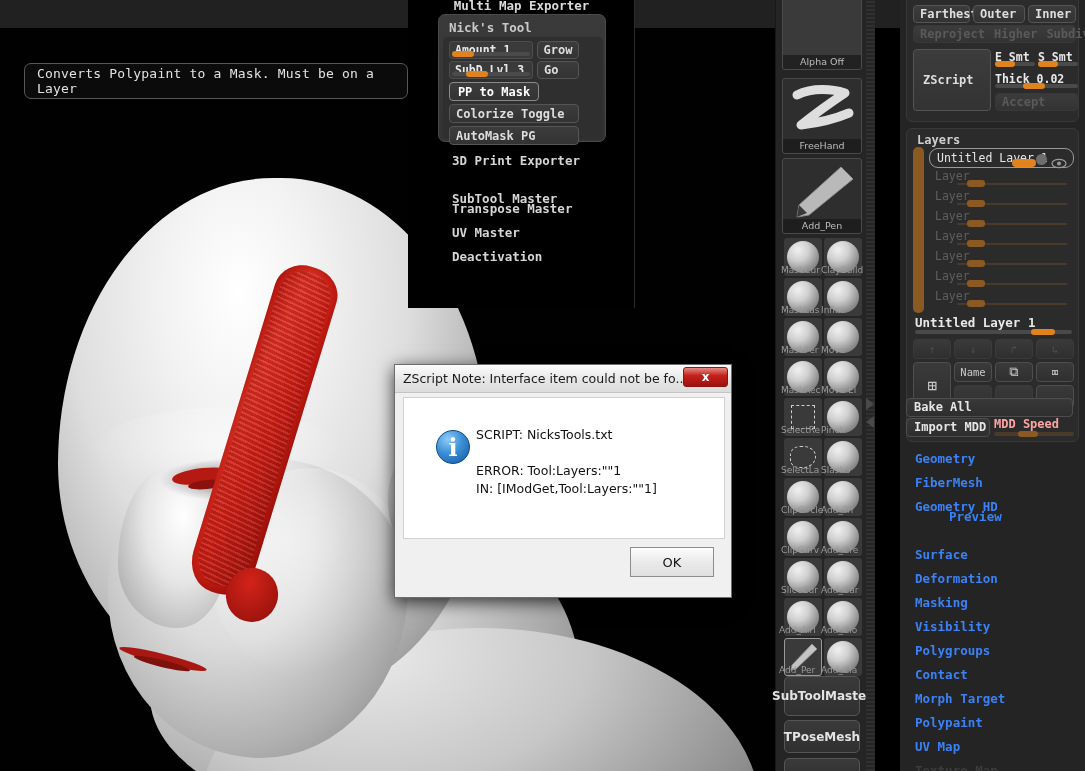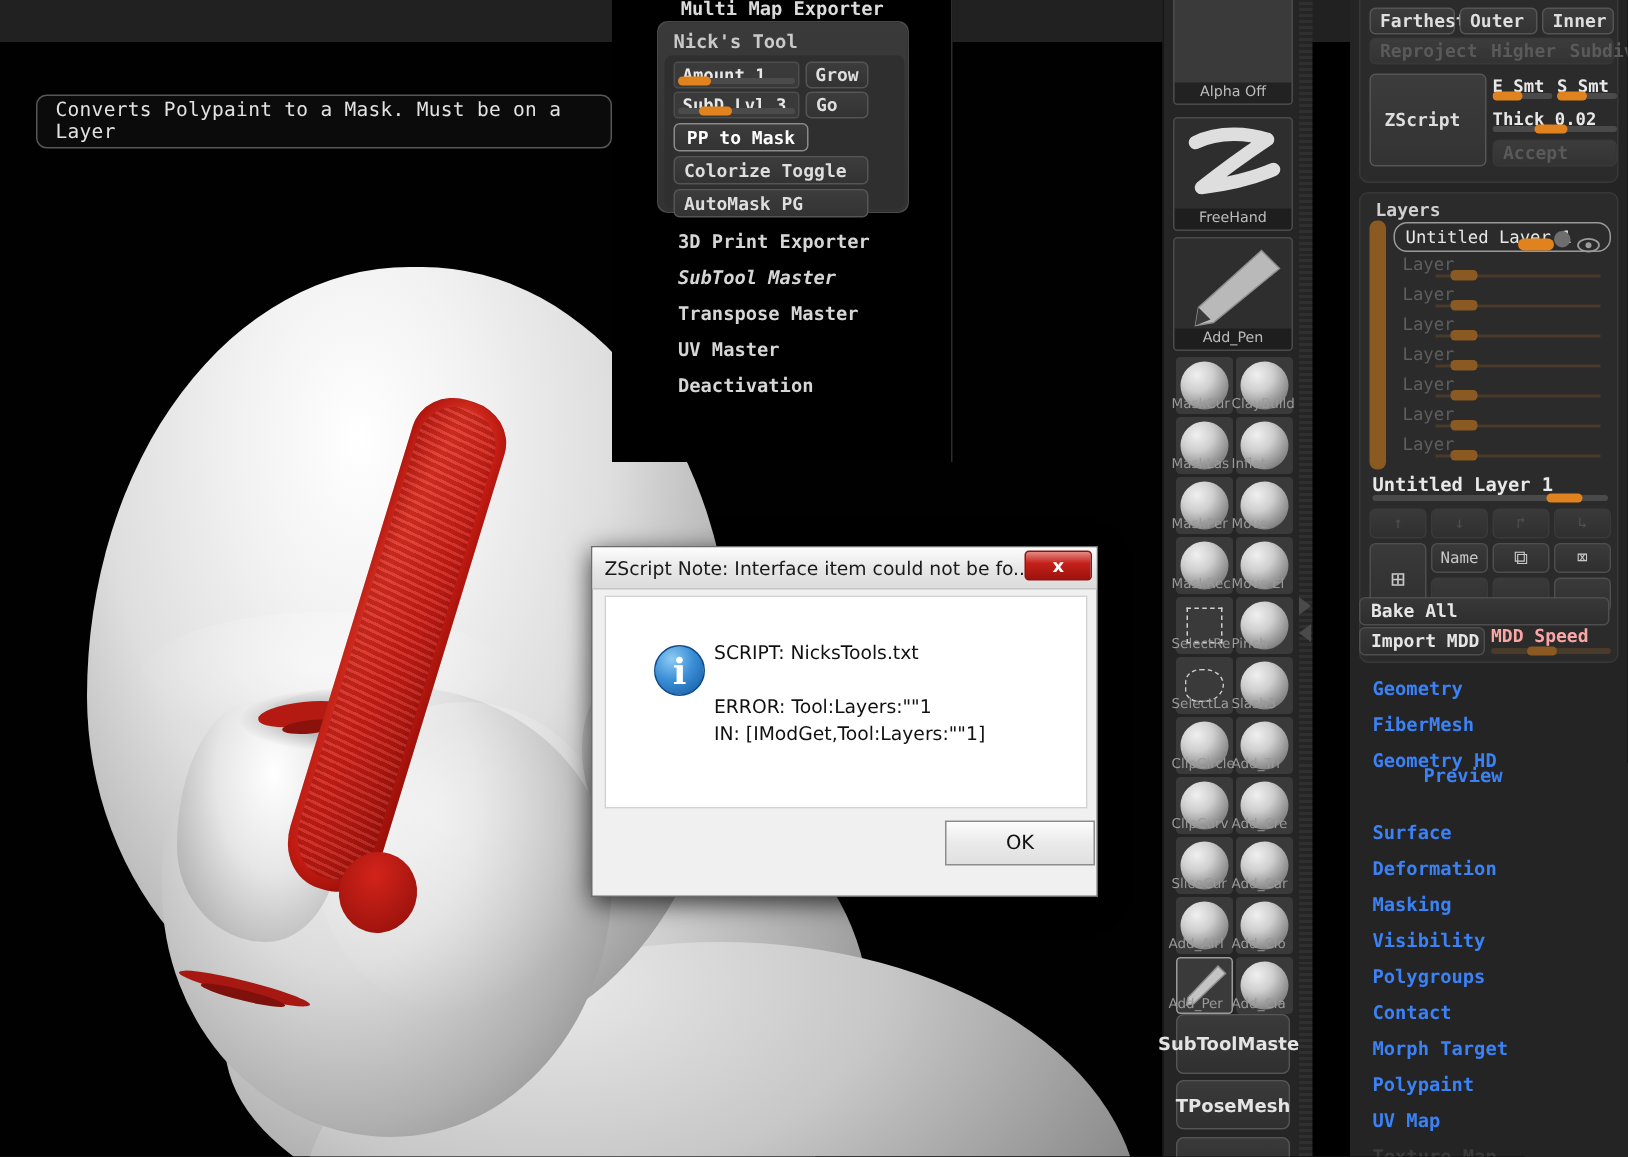--- a/index.html
+++ b/index.html
@@ -344,21 +344,21 @@
     border: 1px solid #0d4a86;
     color: #fff; font-family: "DejaVu Serif", serif; font-weight: bold;
     font-size: 24px; display: flex; align-items: center; justify-content: center;
   }
   .dlg-text {
     position: absolute; left: 72px; top: 28px; width: 240px;
     color: #111; font-family: "DejaVu Sans", sans-serif; font-size: 12.5px;
     line-height: 18px;
   }
   .dlg-ok {
-    position: absolute; left: 235px; top: 182px; width: 100px; height: 30px;
+    position: absolute; left: 235px; top: 182px; width: 84px; height: 30px;
     background: linear-gradient(#fdfdfd, #eaeaea 50%, #e0e0e0);
     border: 1px solid #8d8d8d;
     color: #111; font-family: "DejaVu Sans", sans-serif; font-size: 13px;
     display: flex; align-items: center; justify-content: center;
   }
 </style>
 </head>
 <body>
 
 <div id="root">
@@ -385,21 +385,21 @@
     </div>
   </div>
 
   <div class="tooltip">
     <span>Converts Polypaint to a Mask. Must be on a Layer</span>
   </div>
 
   <div class="zplugin-menu">
     <div class="mme-title">Multi Map Exporter</div>
     <div class="zp-item" style="top:150px;">3D Print Exporter</div>
-    <div class="zp-item" style="top:174px;font-style:italic;">SubTool Master</div>
+    <div class="zp-item" style="top:188px;">SubTool Master</div>
     <div class="zp-item" style="top:198px;">Transpose Master</div>
     <div class="zp-item" style="top:222px;">UV Master</div>
     <div class="zp-item" style="top:246px;">Deactivation</div>
   </div>
 
   <div class="nicks-panel">
     <div class="nicks-title">Nick's Tool</div>
     <div class="nicks-body">
       <div class="zslider" style="left:6px; top:4px; width:84px; height:18px;">
         <span class="lbl">Amount 1</span>

